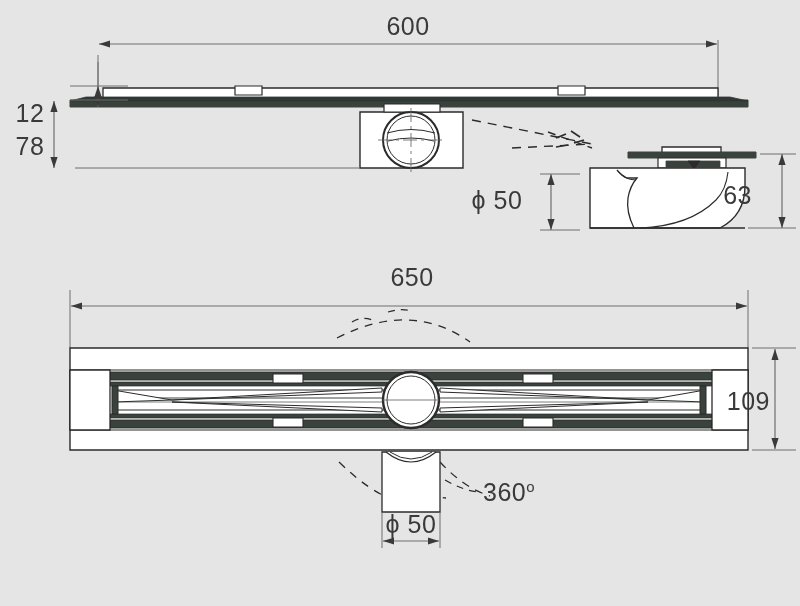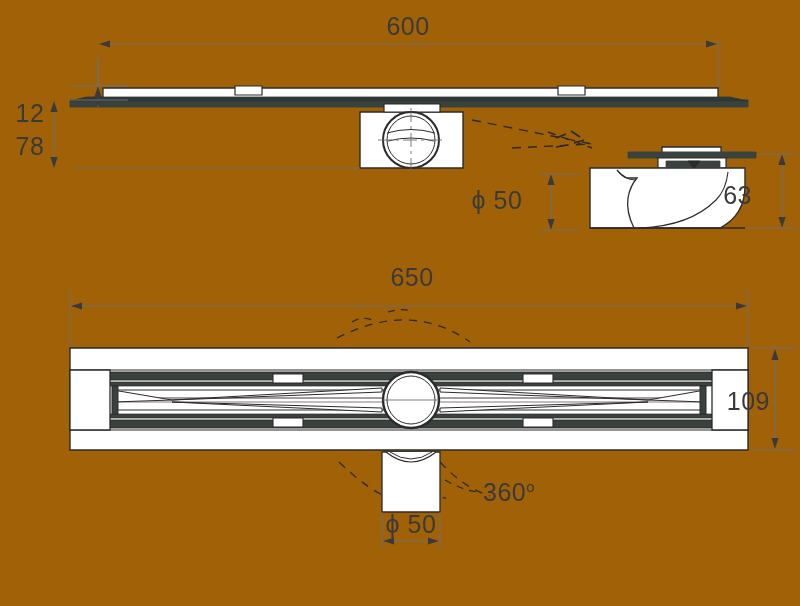--- a/index.html
+++ b/index.html
@@ -4,21 +4,21 @@
 <style>
   html, body {
     margin: 0;
     padding: 0;
     background: #ffffff;
   }
   #sheet {
     position: relative;
     width: 800px;
     height: 606px;
-    background: #a16207;
+    background: #e5e5e5;
     font-family: "Liberation Sans", sans-serif;
     overflow: hidden;
   }
   #sheet svg {
     position: absolute;
     top: 0;
     left: 0;
   }
   .dim-text {
     font-family: "Liberation Sans", sans-serif;

